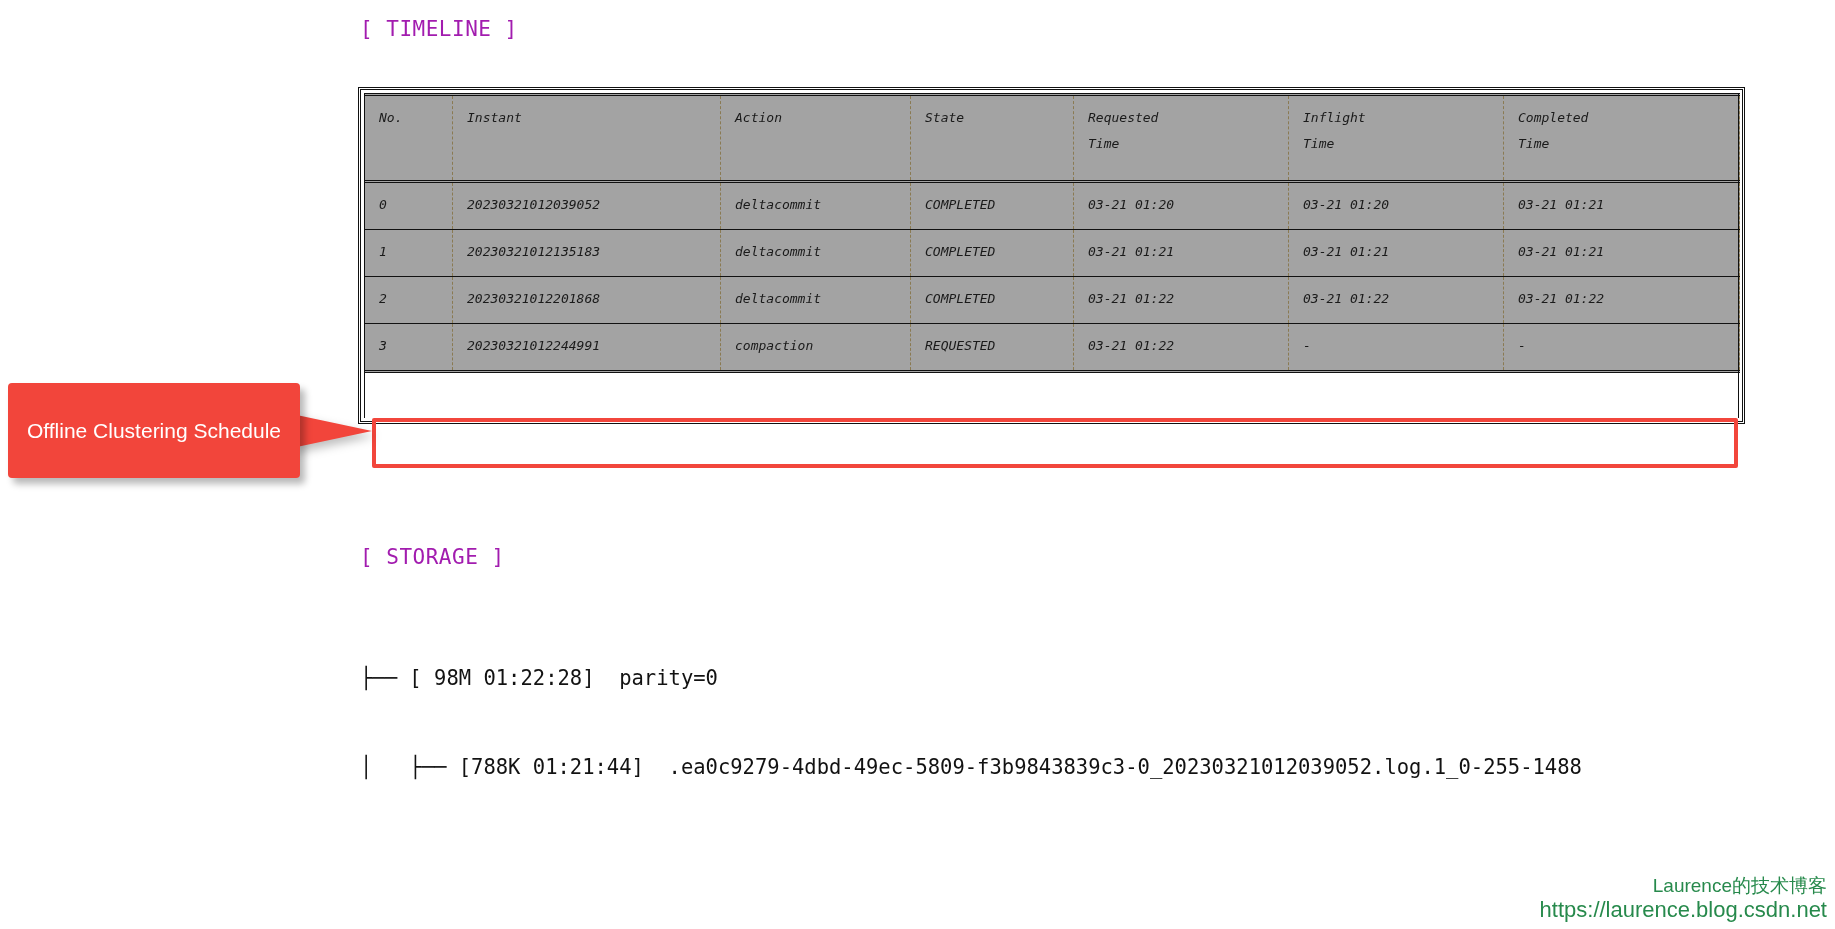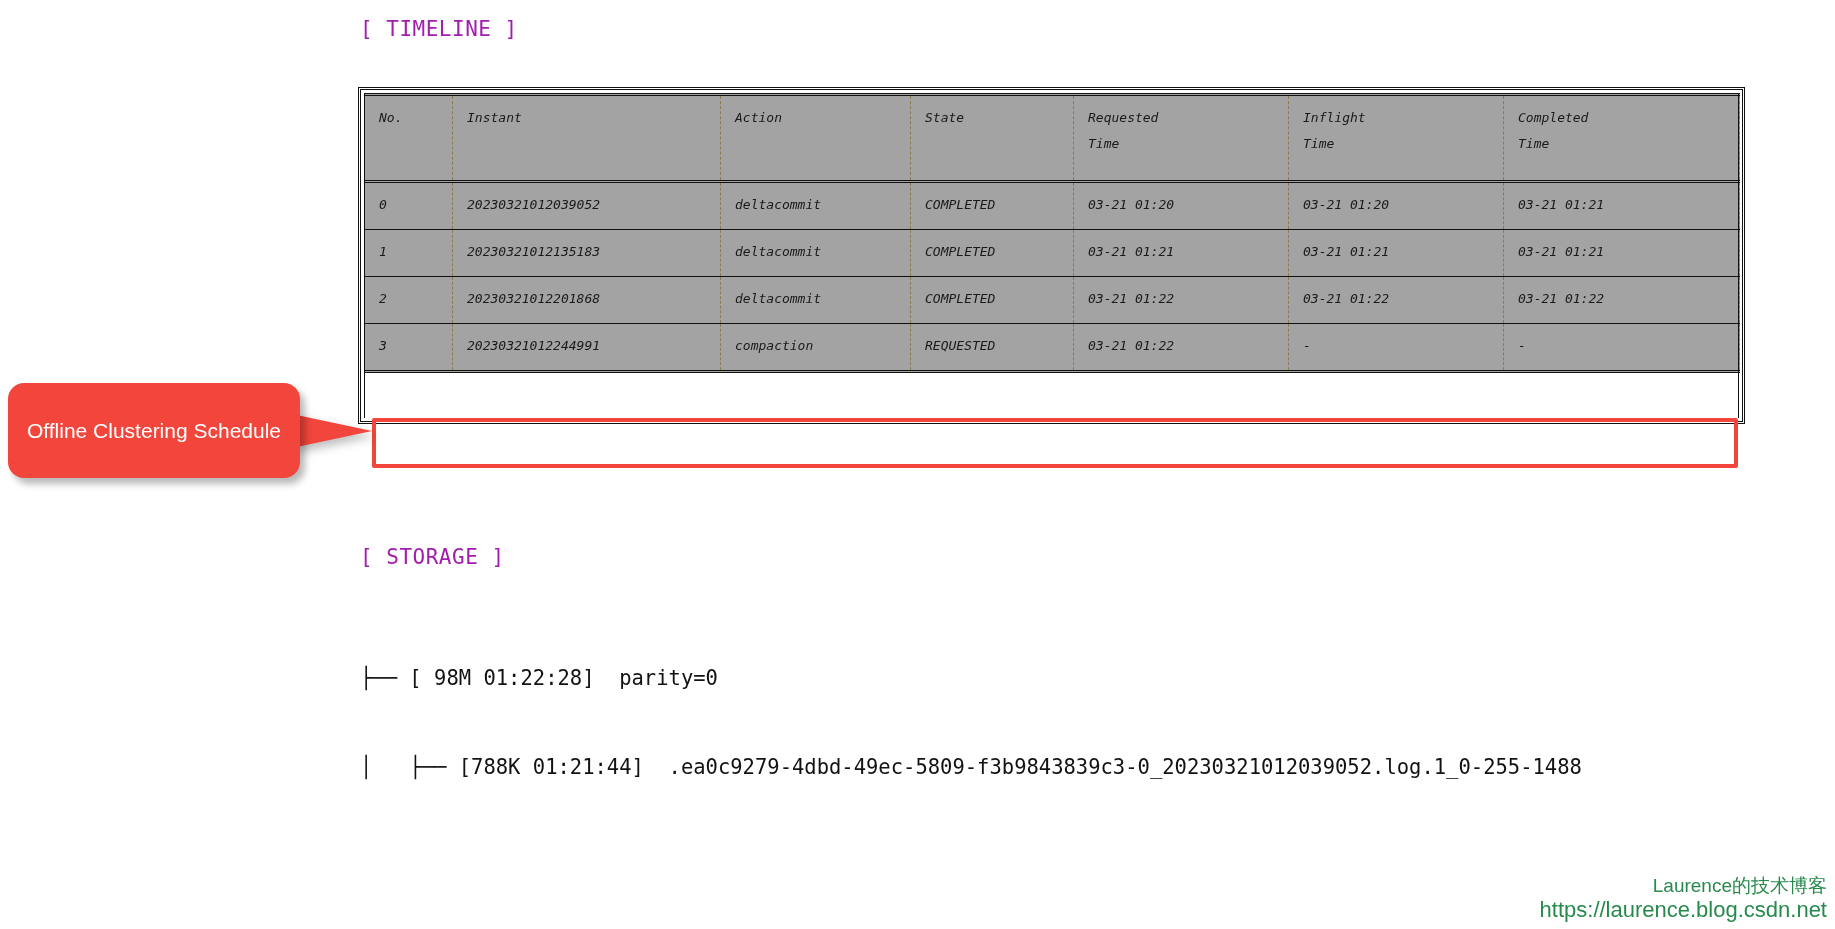--- a/index.html
+++ b/index.html
@@ -115,21 +115,21 @@
   }
 
   
   .callout {
     position: absolute;
     left: 8px;
     top: 383px;
     width: 292px;
     height: 95px;
     background: #f2453b;
-    border-radius: 16px;
+    border-radius: 4px;
     box-shadow: 5px 6px 7px rgba(0,0,0,0.28);
     color: #ffffff;
     font-family: "Liberation Sans", sans-serif;
     font-size: 21px;
     line-height: 31px;
     display: flex;
     align-items: center;
     justify-content: center;
     text-align: center;
     box-sizing: border-box;

